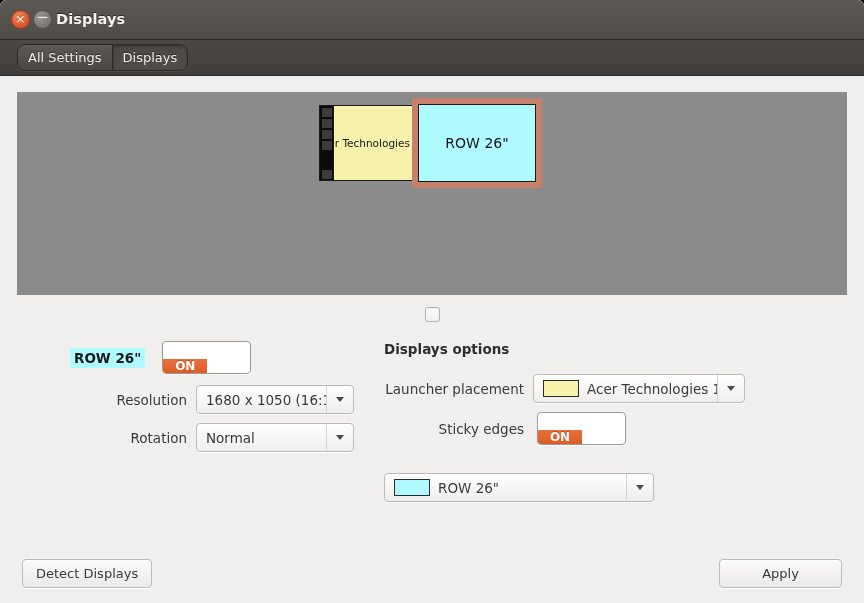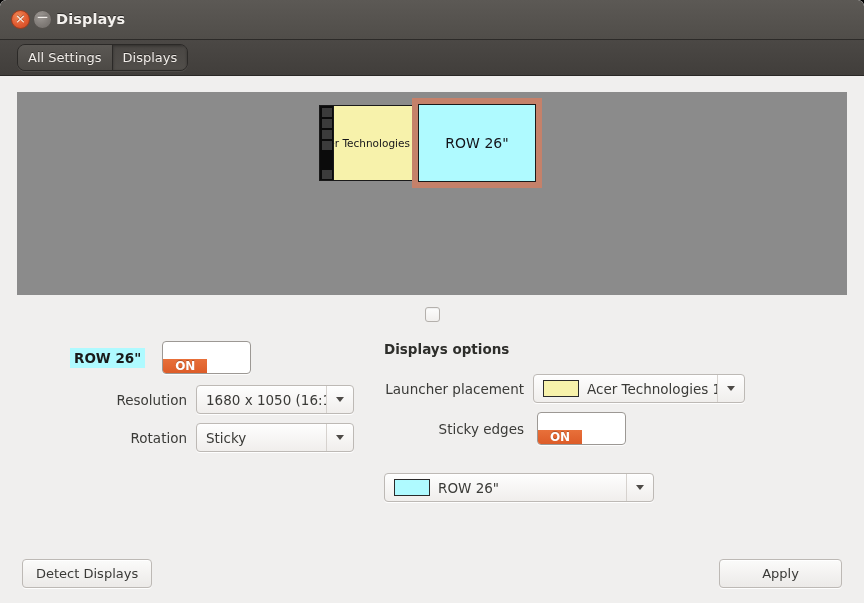--- a/index.html
+++ b/index.html
@@ -484,21 +484,21 @@
           <span class="combo-text">1680 x 1050 (16:10)</span>
           <span class="arrowbox">
               <span class="arrow-down"></span>
             </span>
         </div>
       </div>
 
       <div class="row">
         <div class="lbl" style="width:187px;">Rotation</div>
         <div class="combo" style="width:158px; margin-left:9px;">
-          <span class="combo-text">Sticky</span>
+          <span class="combo-text">Normal</span>
           <span class="arrowbox">
               <span class="arrow-down"></span>
             </span>
         </div>
       </div>
 
 
     </div>
 
     <div class="col-right">

